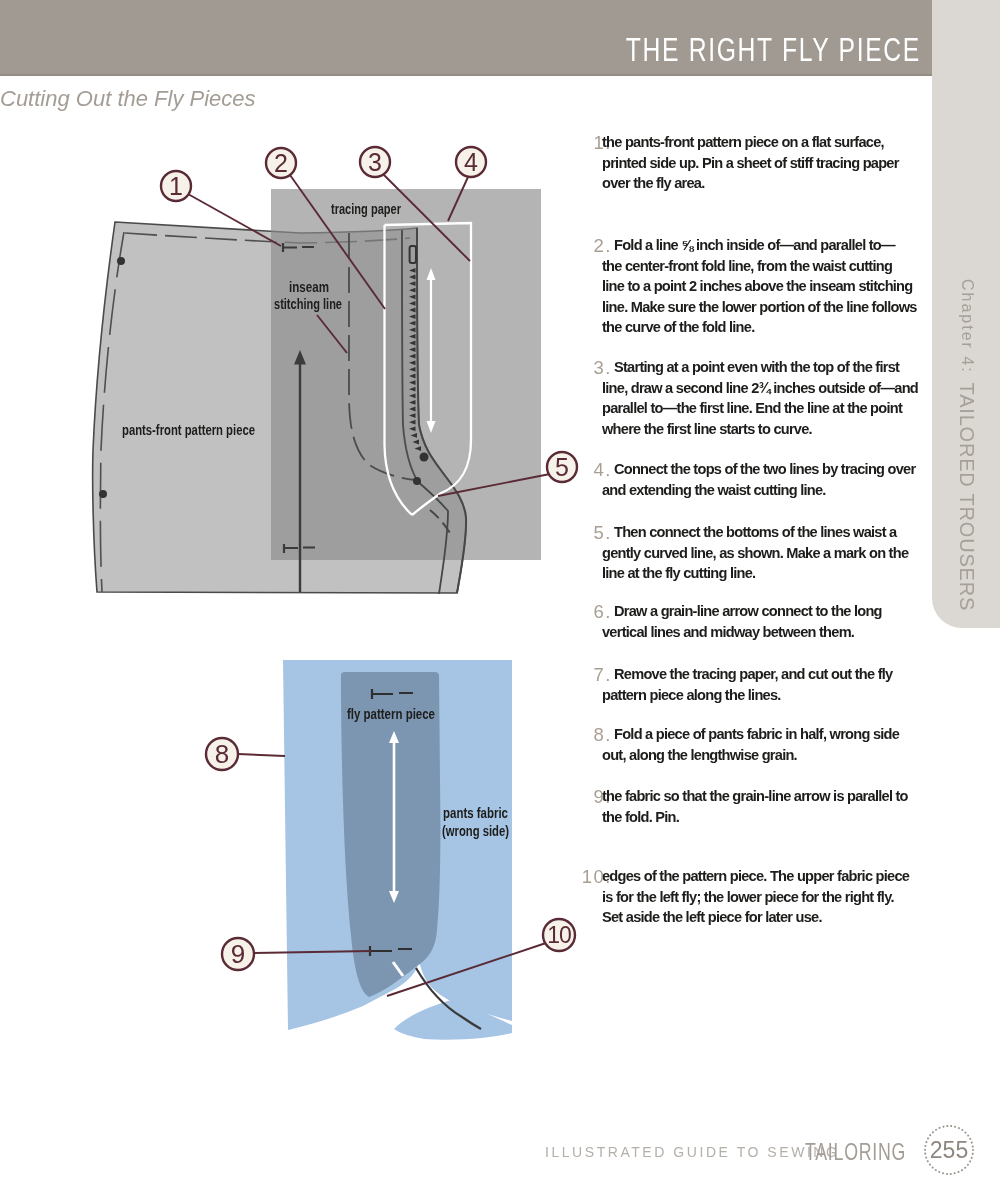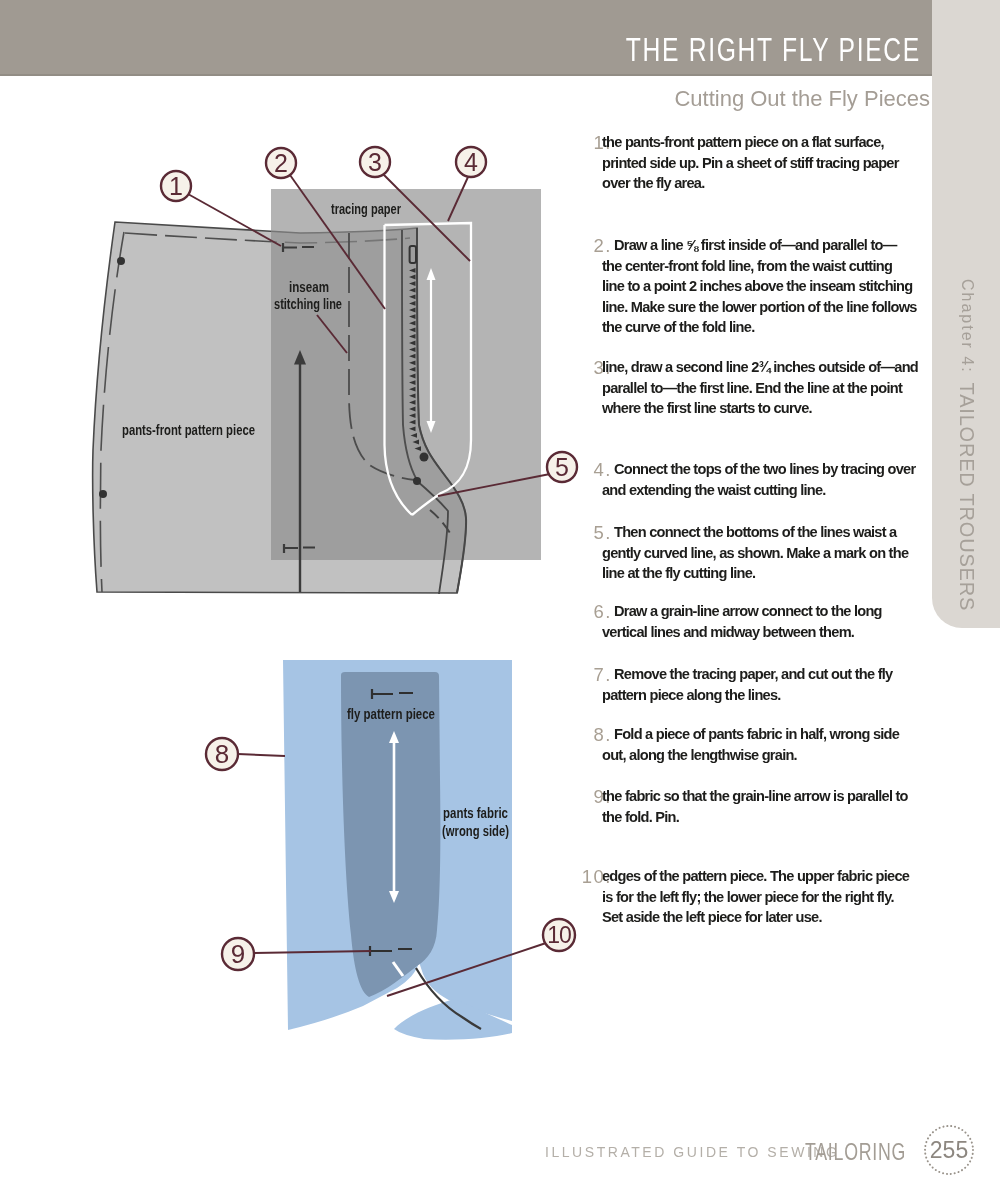--- a/index.html
+++ b/index.html
@@ -12,35 +12,35 @@
 .num{position:absolute;left:10px;top:0.5px;transform:translateX(-100%);
   font-weight:normal;color:#a89f93;font-size:18.5px;letter-spacing:1.5px;}
 </style>
 </head>
 <body>
 
 <div class="abs" style="left:0;top:0;width:932px;height:74px;background:#a09a92;border-bottom:2px solid #928d85;"></div>
 
 <div class="abs" style="left:0;top:32px;width:921px;text-align:right;color:#fff;font-size:32.5px;letter-spacing:2.2px;transform:scaleX(0.76);transform-origin:right center;">THE RIGHT FLY PIECE</div>
 
-<div class="abs" style="left:12px;top:86px;width:918px;text-align:right;color:#a49d95;font-size:22px;">Cutting Out the Fly Pieces</div>
+<div class="abs" style="left:0;top:86px;width:918px;text-align:left;color:#a49d95;font-size:22px;font-style:italic;">Cutting Out the Fly Pieces</div>
 
 <div class="abs" style="left:932px;top:0;width:68px;height:628px;background:#dbd7d2;border-bottom-left-radius:30px;"></div>
 
 <div class="abs" style="left:932px;top:279px;width:68px;height:350px;color:#a6a099;">
   <div style="position:absolute;left:50%;top:0;transform:translateX(-50%);writing-mode:vertical-rl;white-space:nowrap;">
     <span style="font-size:16px;letter-spacing:2px;">Chapter 4:</span><span style="font-size:16px;">&nbsp;&nbsp;</span><span style="font-size:20px;letter-spacing:0.8px;">TAILORED TROUSERS</span>
   </div>
 </div>
 
 <div class="step" style="top:132px;"><span class="num">1.</span>the pants-front pattern piece on a flat surface,<br>printed side up. Pin a sheet of stiff tracing paper<br>over the fly area.</div>
 
-<div class="step" style="top:235px;"><span class="num">2.</span><div class="fl">Draw a line ⅝ first inside of—and parallel to—</div>the center-front fold line, from the waist cutting<br>line to a point 2 inches above the inseam stitching<br>line. Make sure the lower portion of the line follows<br>the curve of the fold line.</div>
+<div class="step" style="top:235px;"><span class="num">2.</span><div class="fl">Fold a line ⅝ inch inside of—and parallel to—</div>the center-front fold line, from the waist cutting<br>line to a point 2 inches above the inseam stitching<br>line. Make sure the lower portion of the line follows<br>the curve of the fold line.</div>
 
-<div class="step" style="top:357px;"><span class="num">3.</span>line, draw a second line 2¾ inches outside of—and<br>parallel to—the first line. End the line at the point<br>where the first line starts to curve.</div>
+<div class="step" style="top:357px;"><span class="num">3.</span><div class="fl">Starting at a point even with the top of the first</div>line, draw a second line 2¾ inches outside of—and<br>parallel to—the first line. End the line at the point<br>where the first line starts to curve.</div>
 
 <div class="step" style="top:459px;"><span class="num">4.</span><div class="fl">Connect the tops of the two lines by tracing over</div>and extending the waist cutting line.</div>
 
 <div class="step" style="top:522px;"><span class="num">5.</span><div class="fl">Then connect the bottoms of the lines waist a</div>gently curved line, as shown. Make a mark on the<br>line at the fly cutting line.</div>
 
 <div class="step" style="top:601px;"><span class="num">6.</span><div class="fl">Draw a grain-line arrow connect to the long</div>vertical lines and midway between them.</div>
 
 <div class="step" style="top:664px;"><span class="num">7.</span><div class="fl">Remove the tracing paper, and cut out the fly</div>pattern piece along the lines.</div>
 
 <div class="step" style="top:724px;"><span class="num">8.</span><div class="fl">Fold a piece of pants fabric in half, wrong side</div>out, along the lengthwise grain.</div>

